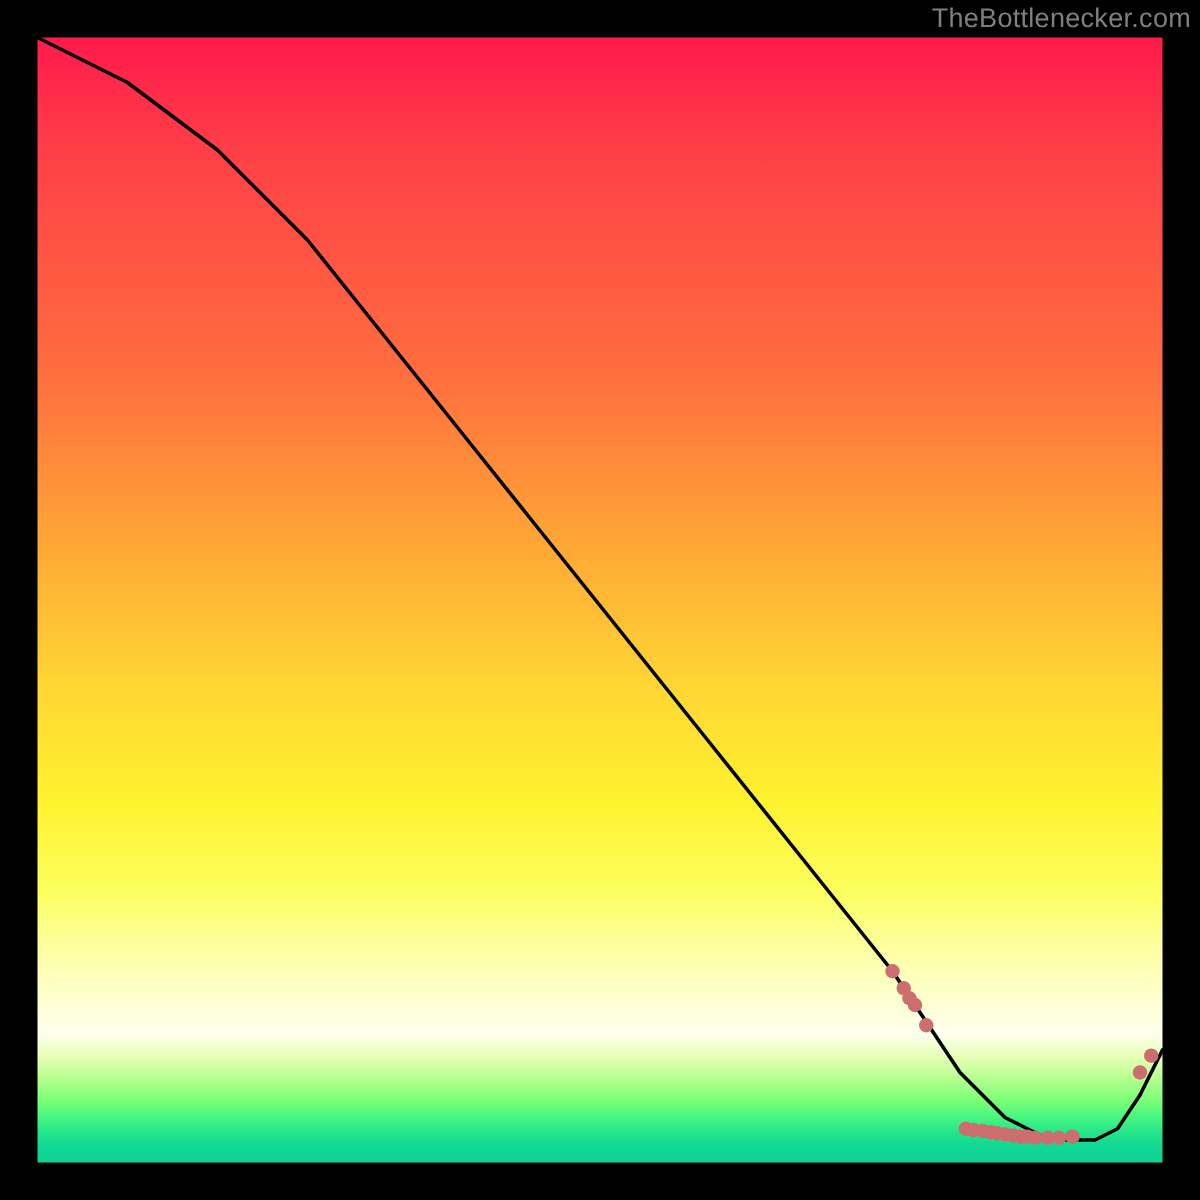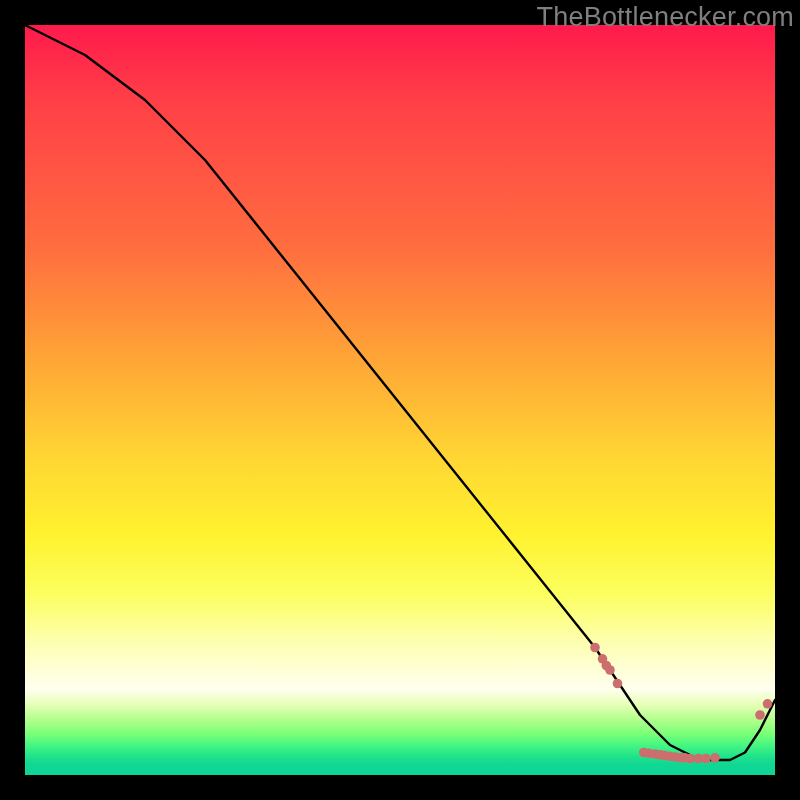--- a/index.html
+++ b/index.html
@@ -15,21 +15,21 @@
     position: relative;
     width: 800px;
     height: 800px;
     background: #000;
   }
   .watermark {
     position: absolute;
     top: 2px;
     right: 6px;
     color: #7f7f7f;
-    font-size: 27px;
+    font-size: 18px;
     font-weight: 500;
     letter-spacing: 0.2px;
     z-index: 5;
   }
   .plot {
     position: absolute;
     left: 25px;
     top: 25px;
     width: 750px;
     height: 750px;

